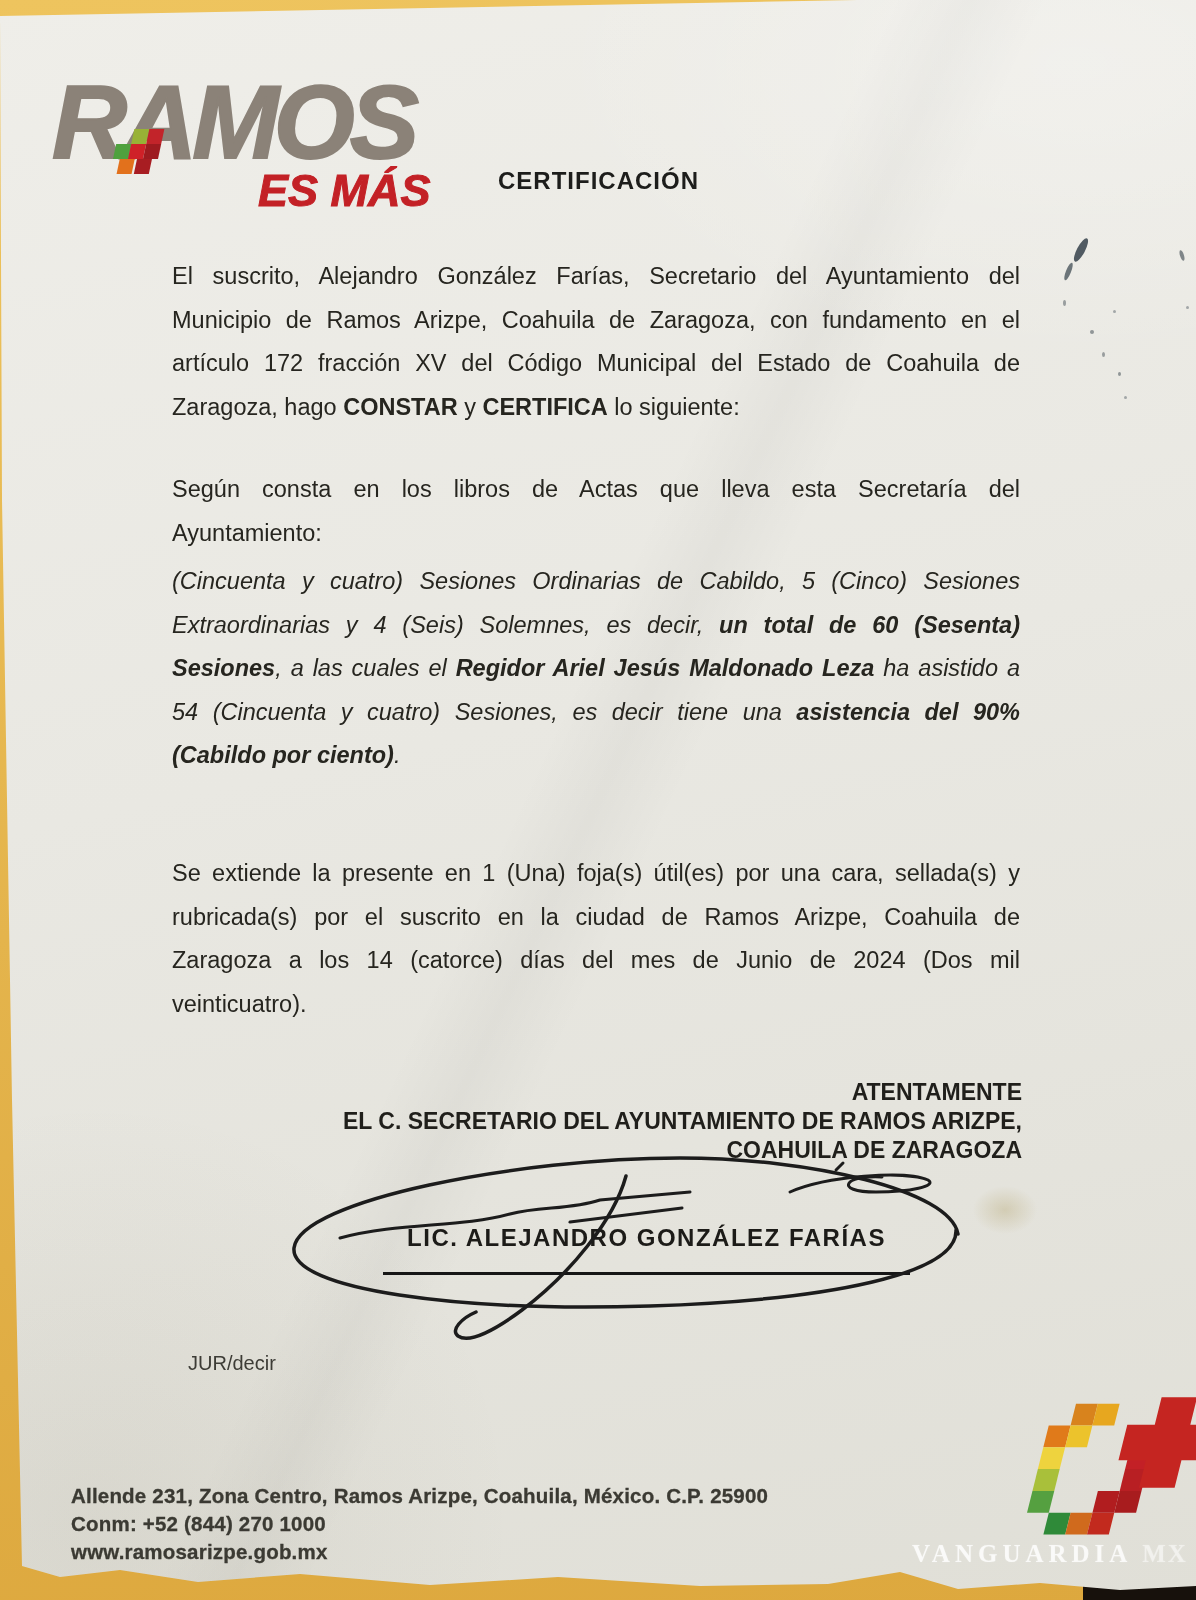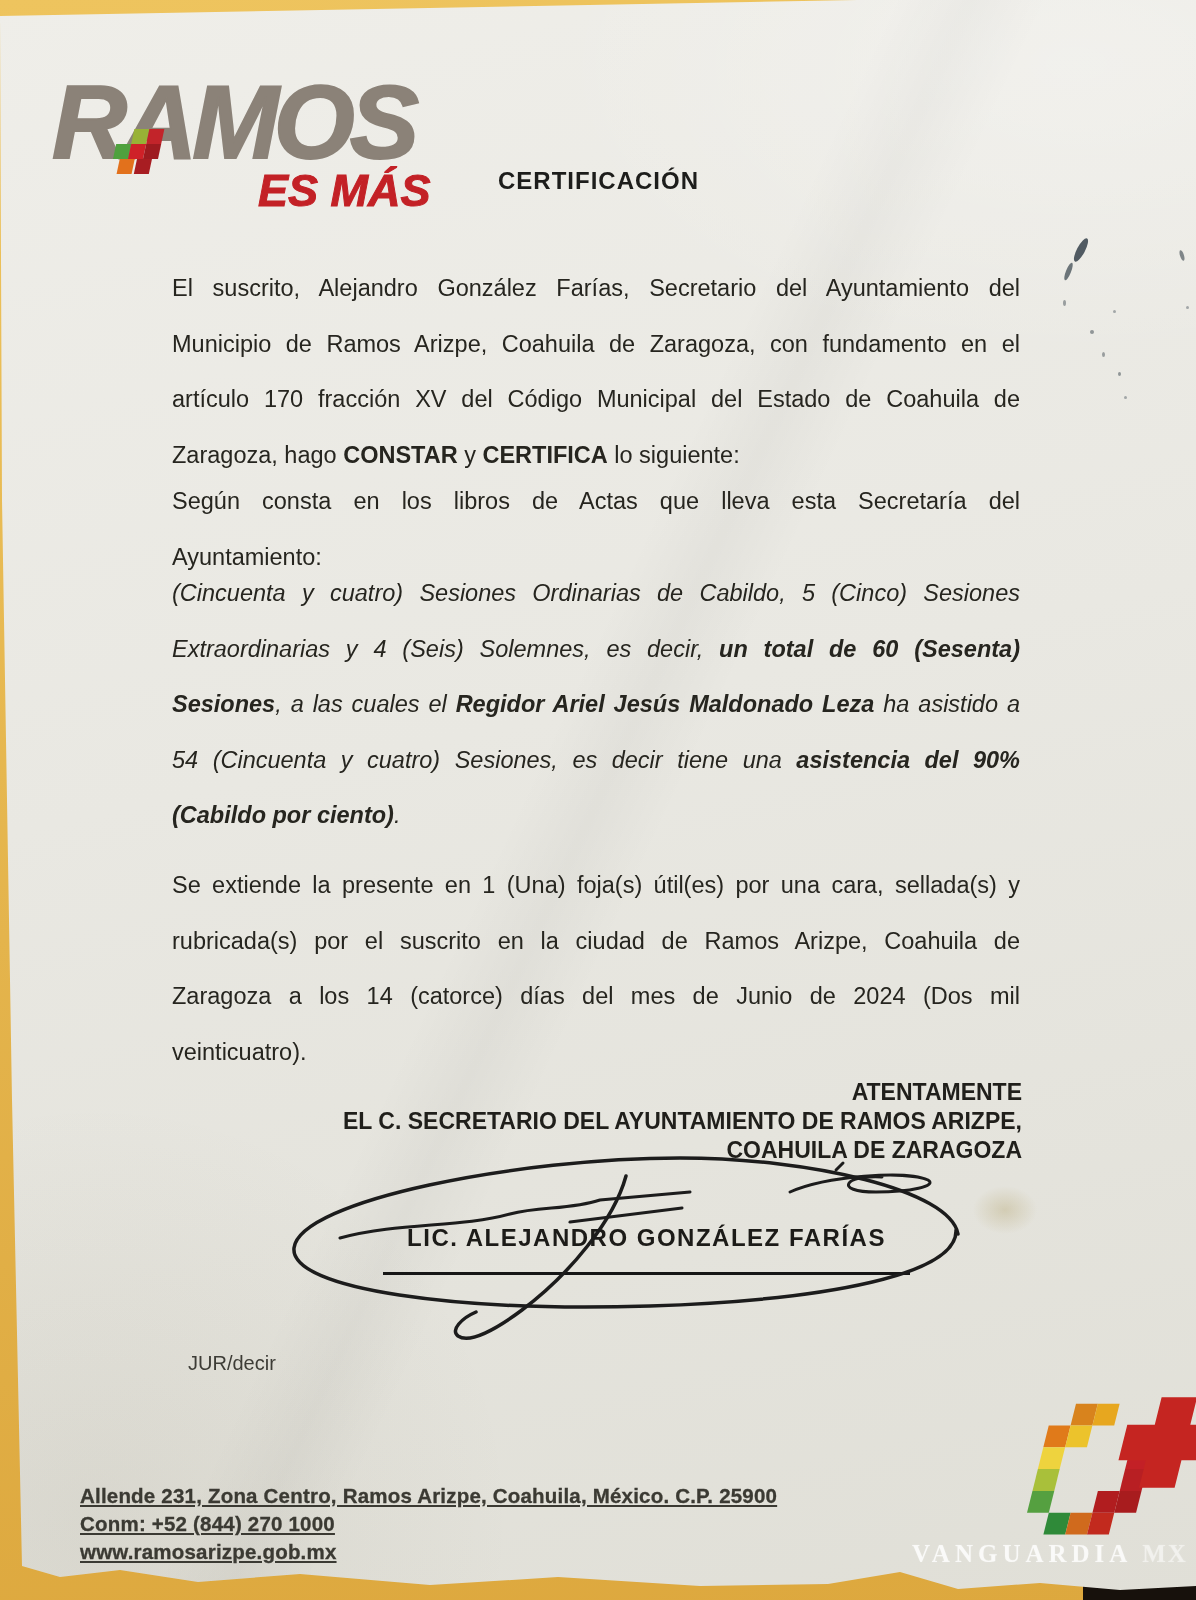--- a/index.html
+++ b/index.html
@@ -32,40 +32,40 @@
     position:absolute;left:258px;top:168px;font-size:45px;line-height:1;
     font-weight:bold;font-style:italic;color:#c32126;-webkit-text-stroke:1px #c32126;
   }
   .logo-cross{position:absolute;left:106px;top:126px;z-index:3;}
   .doc-title{
     position:absolute;left:498px;top:167px;font-size:24px;font-weight:bold;
     letter-spacing:1px;color:#1d1d1b;text-align:right;
   }
   
   .para{position:absolute;left:172px;width:848px;font-size:23.5px;line-height:43.5px;color:#26251f;}
-  .para .jline{text-align:justify;text-align-last:justify;margin-top:12px;}
+  .para .jline{text-align:justify;text-align-last:justify;}
   .para .jlast{text-align-last:left;}
   .b{font-weight:bold;}
   .italic{font-style:italic;}
   
   .closing{
     position:absolute;left:172px;top:1078px;width:850px;text-align:right;
     font-size:23px;font-weight:bold;line-height:29px;color:#201f1b;
   }
   .signatory{
     position:absolute;left:383px;top:1224px;width:527px;text-align:center;
     font-size:24px;font-weight:bold;letter-spacing:1.5px;color:#1c1b18;
     border-bottom:3px solid #161616;padding-bottom:20px;z-index:2;
   }
   .signature{position:absolute;left:270px;top:1142px;z-index:4;}
   .reference{position:absolute;left:188px;top:1352px;font-size:20px;color:#3d3c36;}
   
   .footer{
-    position:absolute;left:80px;top:1482px;font-size:20.5px;line-height:28px;
-    font-weight:bold;color:#3b3a33;-webkit-text-stroke:0.3px #3b3a33;letter-spacing:0.2px;text-decoration:underline;
+    position:absolute;left:71px;top:1482px;font-size:20.5px;line-height:28px;
+    font-weight:bold;color:#3b3a33;-webkit-text-stroke:0.3px #3b3a33;letter-spacing:0.2px;
   }
   .seal{position:absolute;left:992px;top:1384px;z-index:1;}
   .watermark{
     position:absolute;left:912px;top:1540px;z-index:5;
     font-family:"Liberation Serif","DejaVu Serif",serif;font-weight:bold;
     font-size:25px;letter-spacing:5px;color:rgba(255,255,255,0.78);
     text-shadow:0 0 2px rgba(255,255,255,0.25);white-space:nowrap;
   }
   .watermark .suffix{color:rgba(255,255,255,0.45);letter-spacing:2px;}
   
@@ -105,21 +105,21 @@
         <rect x="24" y="30" width="15" height="15" fill="#a81d22"></rect>
       </g>
   </svg>
   <div class="tagline">ES MÁS</div>
 
   <div class="doc-title">CERTIFICACIÓN</div>
 
   <div class="para" style="top: 255px;">
       <div class="jline"><span>El suscrito, Alejandro González Farías, Secretario del Ayuntamiento del</span></div>
       <div class="jline"><span>Municipio de Ramos Arizpe, Coahuila de Zaragoza, con fundamento en el</span></div>
-      <div class="jline"><span>artículo 170 fracción XV del Código Municipal del Estado de Coahuila de</span></div>
+      <div class="jline"><span>artículo 172 fracción XV del Código Municipal del Estado de Coahuila de</span></div>
       <div class="jline jlast"><span>Zaragoza, hago </span><span class="b">CONSTAR</span><span> y </span><span class="b">CERTIFICA</span><span> lo siguiente:</span></div>
     </div>
   <div class="para" style="top: 468px;">
       <div class="jline"><span>Según consta en los libros de Actas que lleva esta Secretaría del</span></div>
       <div class="jline jlast"><span>Ayuntamiento:</span></div>
     </div>
   <div class="para italic" style="top: 560px;">
       <div class="jline"><span>(Cincuenta y cuatro) Sesiones Ordinarias de Cabildo, 5 (Cinco) Sesiones</span></div>
       <div class="jline"><span>Extraordinarias y 4 (Seis) Solemnes, es decir, </span><span class="b">un total de 60 (Sesenta)</span></div>
       <div class="jline"><span class="b">Sesiones</span><span>, a las cuales el </span><span class="b">Regidor Ariel Jesús Maldonado Leza</span><span> ha asistido a</span></div>

